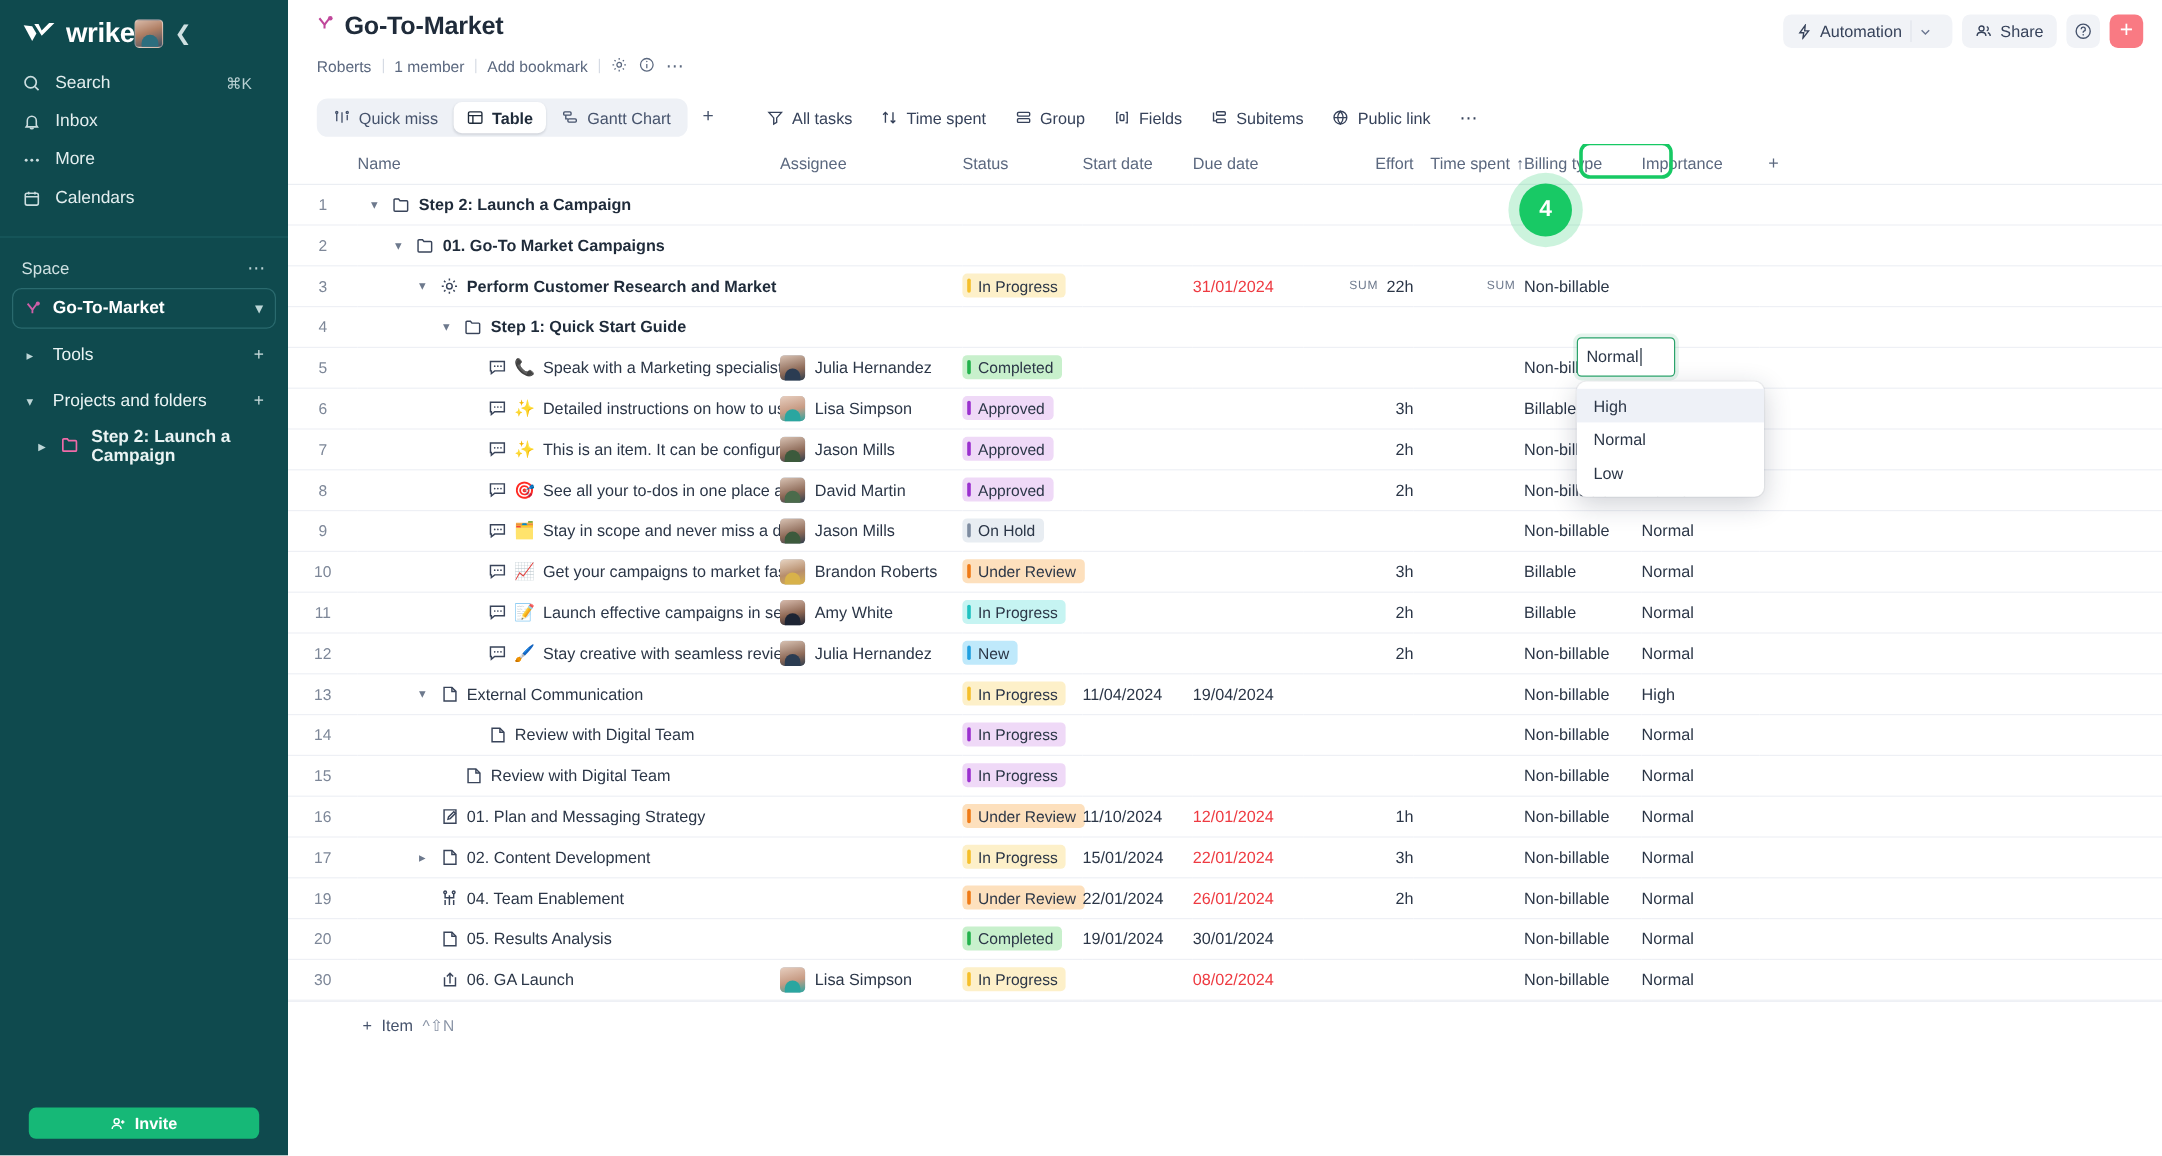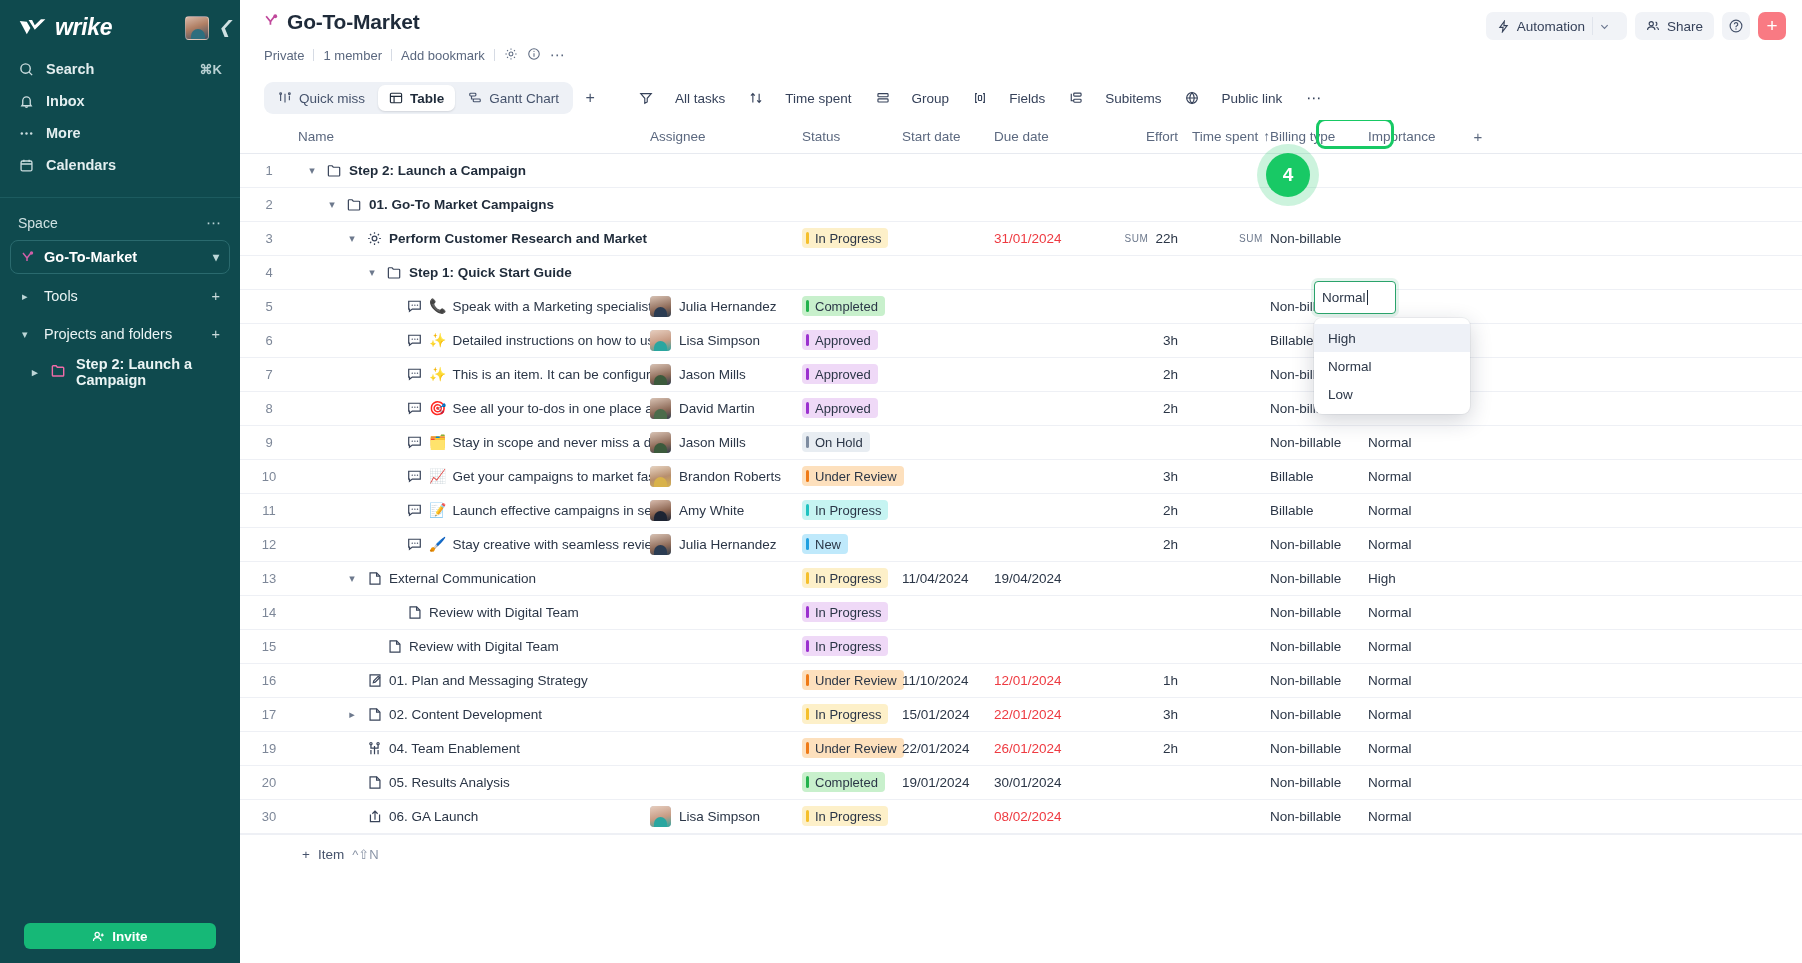--- a/index.html
+++ b/index.html
@@ -13,37 +13,37 @@
   #app { display: flex; width: 1802px; height: 963px; }
 
   
   #sidebar {
     width: 240px; min-width: 240px; height: 963px;
     background: #0f4a4e;
     color: #e6eff0;
     display: flex; flex-direction: column;
     position: relative;
   }
-  .sb-top { padding: 14px 8px 6px 18px; display: flex; align-items: center; justify-content: space-between; font-style: italic; }
+  .sb-top { padding: 14px 8px 6px 18px; display: flex; align-items: center; justify-content: flex-start; }
   .wrike-logo { display: flex; align-items: center; gap: 7px; }
   .wrike-mark { width: 30px; height: 22px; }
   .wrike-word { font-size: 23px; font-weight: 700; letter-spacing: -.3px; color: #ffffff; }
   .sb-top-right { display: flex; align-items: center; gap: 9px; }
   .avatar-sb {
     width: 24px; height: 24px; border-radius: 4px;
     background: linear-gradient(160deg,#d8b9a8 0%,#b07f64 45%,#3c4f63 100%);
     border: 1px solid #ffffff55; overflow: hidden; position: relative;
   }
   .avatar-sb::after {
     content:""; position:absolute; left:5px; top:12px; width:14px; height:14px;
     border-radius:50% 50% 0 0; background:#2d6e7e;
   }
   .collapse-chevron { color:#cfe0e1; font-size:17px; line-height:1; cursor:pointer; }
 
-  .sb-nav { padding: 6px 10px 12px 10px; font-weight: bold; }
+  .sb-nav { padding: 6px 22px 12px 10px; }
   .sb-item {
     display:flex; align-items:center; gap:11px;
     height:32px; padding:0 8px; border-radius:7px;
     font-size:14.5px; color:#e3eeef; cursor:pointer;
   }
   .sb-item .ic { width:17px; display:flex; align-items:center; justify-content:center; opacity:.92; }
   .sb-item .kbd { margin-left:auto; font-size:13px; color:#b8d0d2; }
 
   .sb-divider { height:1px; background:#1c5b5f; margin:4px 0 0 0; }
 
@@ -105,21 +105,21 @@
     display:flex; align-items:center; background:#eef1f6; border-radius:9px; padding:3px; gap:2px;
   }
   .seg-item {
     height:26px; border-radius:7px; display:flex; align-items:center; gap:7px;
     padding:0 11px; font-size:13.5px; color:#46536c; cursor:pointer; white-space:nowrap;
   }
   .seg-item.active { background:#fff; color:#1f2b3a; font-weight:600; box-shadow:0 1px 2px rgba(20,30,50,.13); }
   .seg-plus { width:30px; height:26px; border-radius:7px; display:flex; align-items:center; justify-content:center; font-size:16px; color:#46536c; cursor:pointer; }
   .vb-tools { display:flex; align-items:center; gap:4px; margin-left:22px; }
   .vb-tool {
-    height:28px; border-radius:7px; display:flex; align-items:center; gap:22px;
+    height:28px; border-radius:7px; display:flex; align-items:center; gap:7px;
     padding:0 10px; font-size:13.5px; color:#36425a; cursor:pointer; white-space:nowrap;
   }
 
   
   .table-wrap { flex:1; position:relative; overflow:hidden; }
   table.grid { width:100%; border-collapse:collapse; table-layout:fixed; }
   table.grid th, table.grid td { padding:0; }
 
   .col-num   { width:58px; }
   .col-name  { width:352px; }
@@ -375,21 +375,21 @@
             <svg width="16" height="16" viewBox="0 0 18 18" fill="none" stroke="#46536c" stroke-width="1.3">
                 <circle cx="9" cy="9" r="6.6"></circle>
                 <path d="M7.1 7.1a1.95 1.95 0 1 1 2.6 1.85c-.5.2-.7.55-.7 1.05v.35"></path>
                 <circle cx="9" cy="12.4" r=".75" fill="#46536c" stroke="none"></circle>
               </svg>
           </div>
           <div class="plus-btn">+</div>
         </div>
       </div>
       <div class="meta-row">
-        <span class="meta-link">Private</span>
+        <span class="meta-link">Roberts</span>
         <span class="meta-sep"></span>
         <span class="meta-link">1 member</span>
         <span class="meta-sep"></span>
         <span class="meta-link">Add bookmark</span>
         <span class="meta-sep"></span>
         <span>
           <svg width="14" height="14" viewBox="0 0 16 16" fill="none" stroke="#5b687f" stroke-width="1.2">
               <circle cx="8" cy="8" r="2.2"></circle>
               <path d="M8 1.6v1.6M8 12.8v1.6M1.6 8h1.6M12.8 8h1.6M3.5 3.5l1.1 1.1M11.4 11.4l1.1 1.1M12.5 3.5l-1.1 1.1M4.6 11.4l-1.1 1.1"></path>
             </svg>

